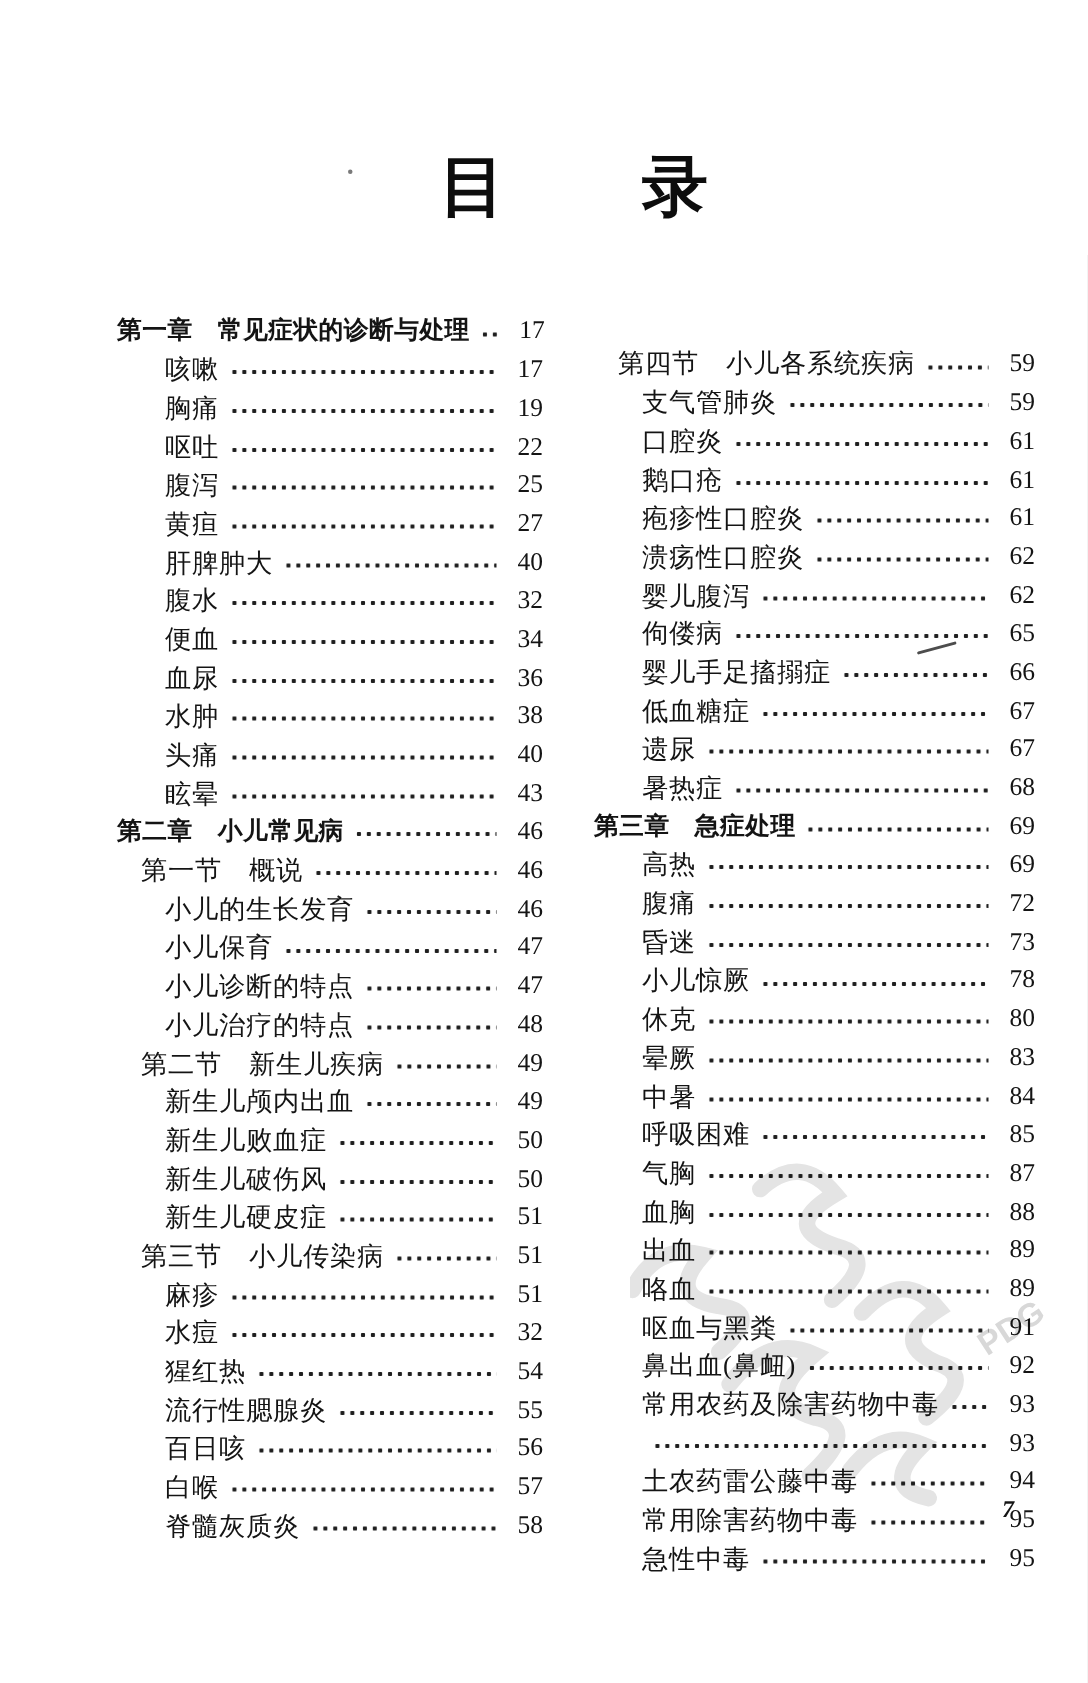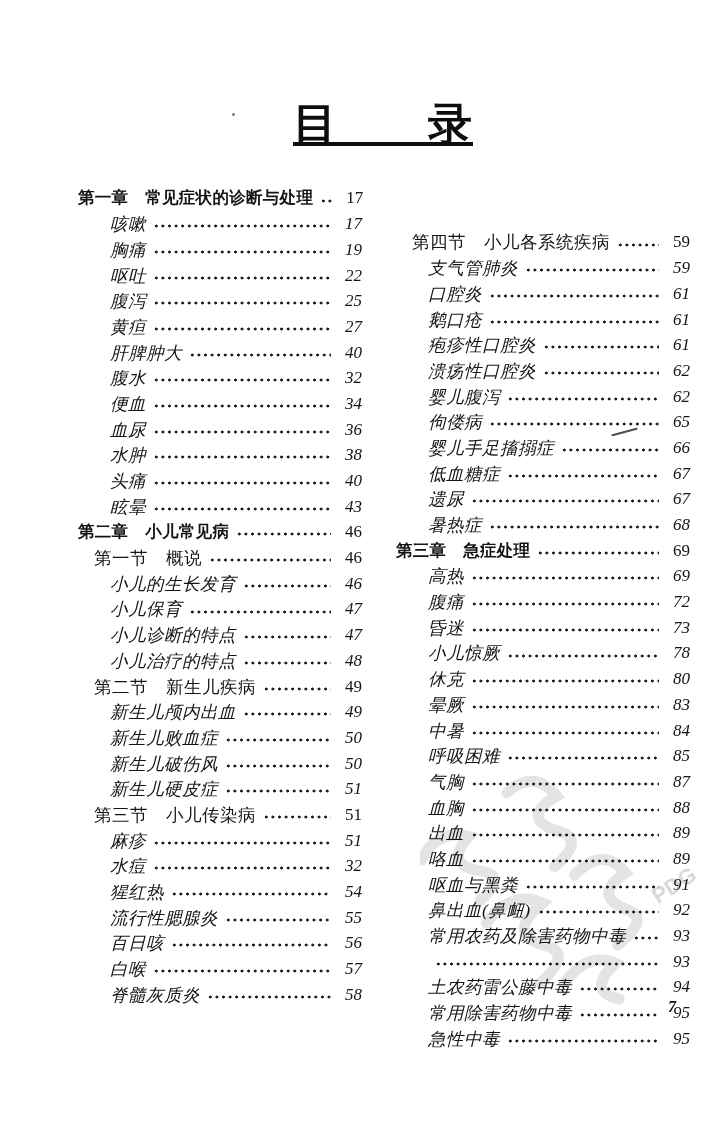--- a/index.html
+++ b/index.html
@@ -19,25 +19,24 @@
   .content{position:relative;z-index:1;}
   .doc-title{
     margin:100px 0 0 78px;
     width:610px;
     text-align:center;
     font-size:44px;
     font-weight:bold;
     letter-spacing:1px;
     line-height:1.15;
     color:#0d0d0d;
-    text-decoration:underline;
   }
   .columns{
     display:flex;
-    align-items:flex-start;
+    align-items:center;
     margin:35px 0 0 78px;
     width:612px;
   }
   .col{font-size:17.5px;}
   .col-left{width:284px;flex:none;}
   .col-right{flex:1;min-width:0;margin-top:44px;}
   .divider{
     width:2px;
     background:#262626;
     margin:2px 16px 0 16px;
@@ -50,21 +49,21 @@
     white-space:nowrap;
   }
   .row .lab{flex:none;letter-spacing:0.5px;}
   .row.chapter .lab{
     font-family:"Liberation Sans","DejaVu Sans",sans-serif;
     font-weight:bold;
     font-size:16.5px;
     letter-spacing:0.3px;
   }
   .row.section{padding-left:16px;}
-  .row.item{padding-left:32px;font-style:italic;}
+  .row.item{padding-left:32px;}
   .leader{
     flex:1 1 auto;
     min-width:12px;
     align-self:stretch;
     margin:0 6px 0 7px;
     background-image:radial-gradient(circle,#1f1f1f 1.35px,rgba(0,0,0,0) 1.7px);
     background-size:6.6px 8px;
     background-repeat:repeat-x;
     background-position:left 62%;
   }

